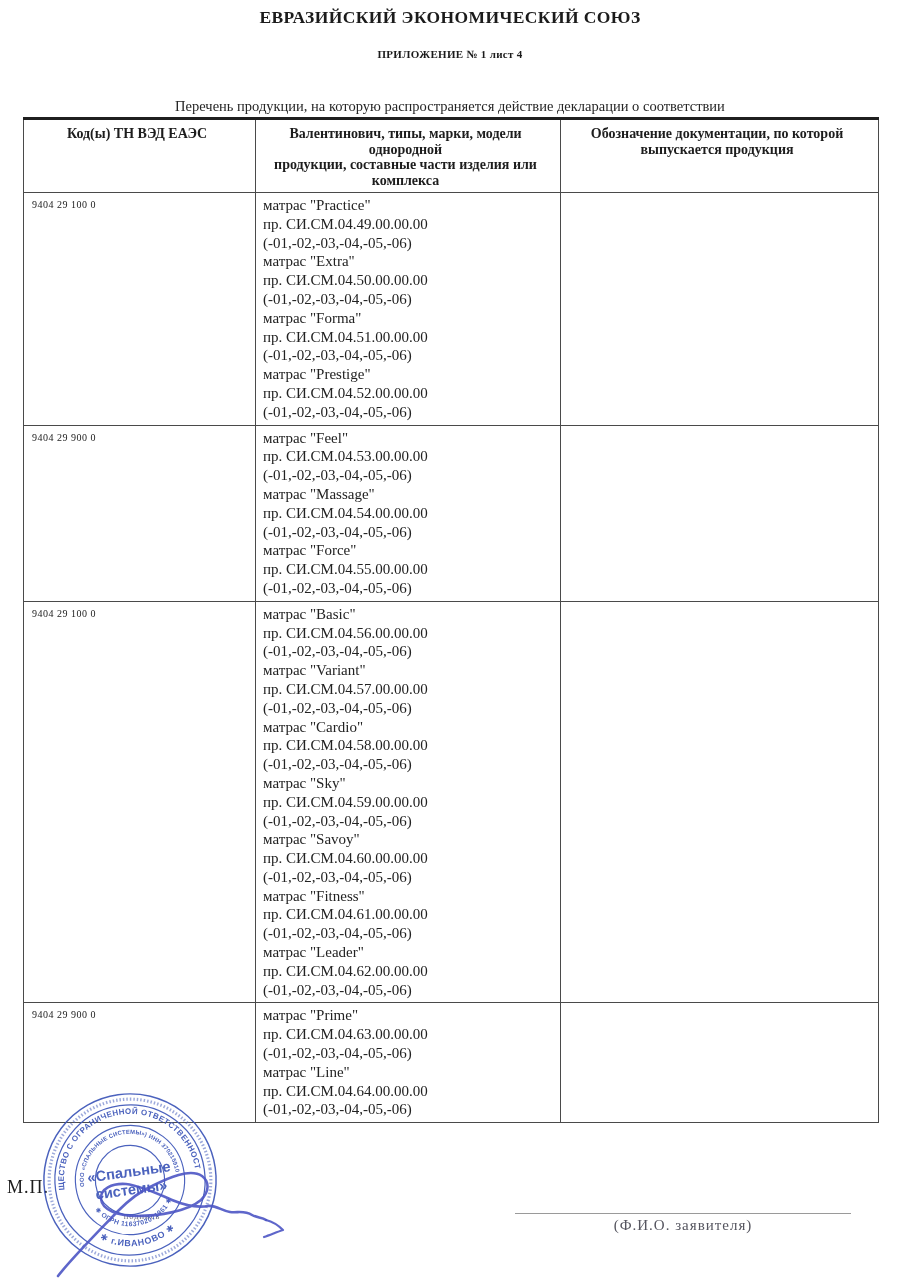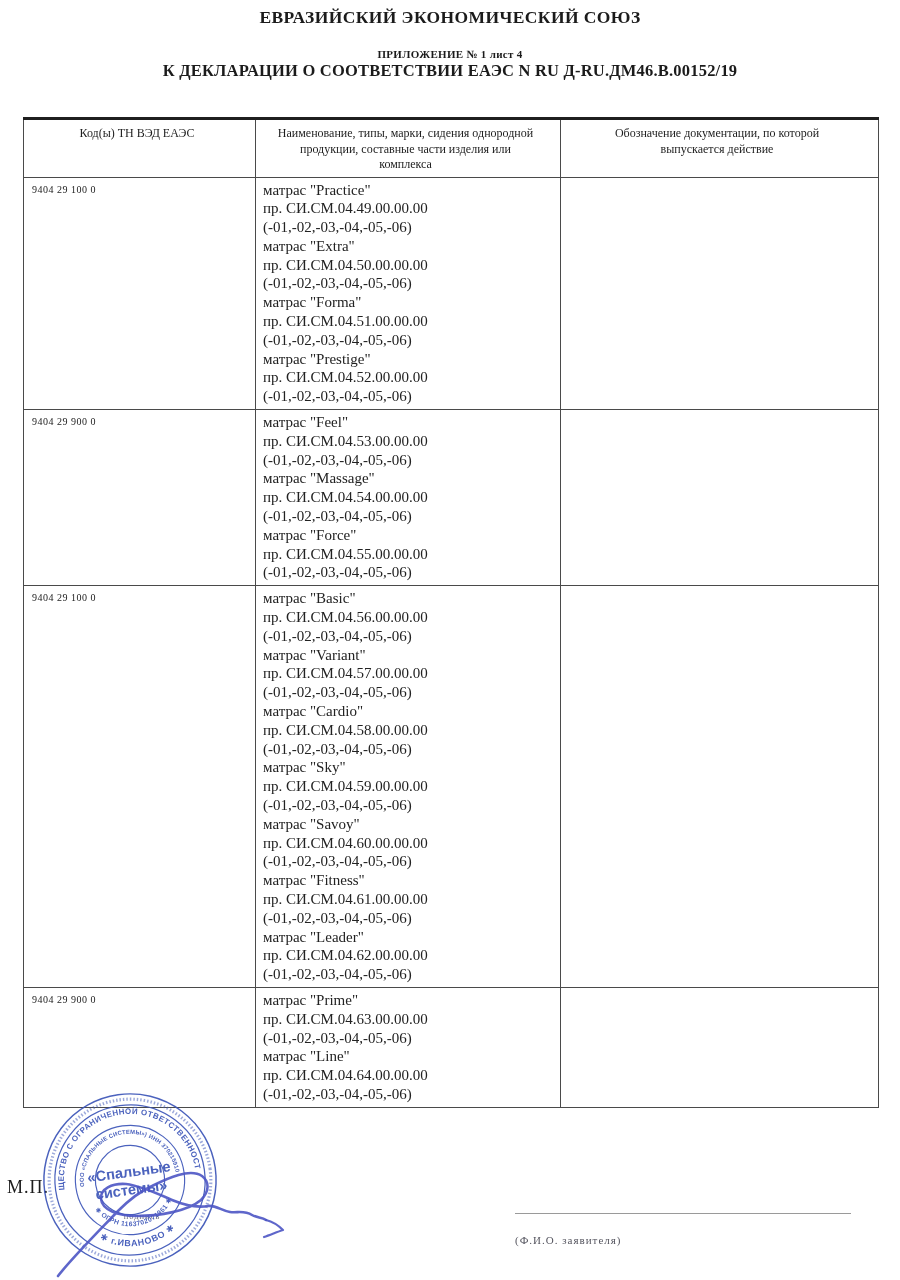--- a/index.html
+++ b/index.html
@@ -29,22 +29,22 @@
     border-collapse:collapse;table-layout:fixed;
     border:1px solid var(--border);
     border-top:3px solid #1f1f1f;
   }
   table.doc td{
     border:1px solid var(--border);
     vertical-align:top;
     overflow:hidden;
   }
   thead td{
-    font-weight:normal;
-    font-size:12px;
+    font-weight:bold;
+    font-size:14px;
     line-height:15.5px;
     text-align:center;
     padding:6px 11px 4px 6px;
     white-space:pre-line;
     color:#1d1d1d;
     border-bottom-width:2px;
   }
   td.code-cell{
     font-size:10px;line-height:18.8px;
     padding:3px 4px 3px 8px;
@@ -60,52 +60,52 @@
     white-space:pre-line;
   }
   .pline{white-space:nowrap;}
 
   .mp-label{position:absolute;left:7px;top:1177px;font-size:18px;letter-spacing:1px;color:#1c1c1c;z-index:1;}
   .sig-caption{position:absolute;left:112px;top:1211px;width:60px;text-align:center;
     font-size:8.5px;color:#6d6d78;letter-spacing:1px;z-index:1;}
   .applicant{position:absolute;left:515px;top:1186px;width:336px;text-align:center;
     font-size:15.5px;color:#2a2a2a;z-index:1;}
   .applicant-line{position:absolute;left:515px;top:1213px;width:336px;border-top:1px solid #9a9a9a;z-index:1;}
-  .applicant-caption{position:absolute;left:515px;top:1217px;width:336px;text-align:left;
-    font-size:11px;color:#55555f;letter-spacing:1px;z-index:1;margin-top:17px;}
+  .applicant-caption{position:absolute;left:515px;top:1217px;width:336px;text-align:center;
+    font-size:15px;color:#55555f;letter-spacing:1px;z-index:1;}
 
   .stamp-svg{position:absolute;left:25px;top:1075px;width:210px;height:210px;z-index:2;opacity:.92;}
   .stamp-svg text{font-family:"Liberation Sans","DejaVu Sans",sans-serif;font-weight:bold;fill:var(--stamp-blue);}
   .stamp-ring{fill:none;stroke:var(--stamp-blue);}
   .signature-svg{position:absolute;left:30px;top:1120px;width:280px;height:165px;z-index:3;}
   .signature-svg path{fill:none;stroke:var(--sig-blue);stroke-linecap:round;stroke-linejoin:round;opacity:.9;}
 </style>
 </head>
 <body>
 
 <div class="page">
 
   <div class="title t1">ЕВРАЗИЙСКИЙ ЭКОНОМИЧЕСКИЙ СОЮЗ</div>
   <div class="title t2">ПРИЛОЖЕНИЕ № 1 лист 4</div>
-  <div class="title t3">К ДЕКЛАРАЦИИ О СООТВЕТСТВИИ ЕАЭС N RU Д-RU.ДМ46.В.00152/19</div>
+  <div class="subtitle">Перечень продукции, на которую распространяется действие декларации о соответствии</div>
 
   <table class="doc">
     <colgroup>
       <col style="width:232px">
       <col style="width:305px">
       <col style="width:318px">
     </colgroup>
     <thead>
       <tr>
         <td>Код(ы) ТН ВЭД ЕАЭС</td>
-        <td>Наименование, типы, марки, сидения однородной
+        <td>Валентинович, типы, марки, модели однородной
 продукции, составные части изделия или
 комплекса</td>
         <td>Обозначение документации, по которой
-выпускается действие</td>
+выпускается продукция</td>
       </tr>
     </thead>
     <tbody>
         <tr>
           <td class="code-cell">9404 29 100 0</td>
           <td class="prod-cell">
             <div class="pline">матрас "Practice"</div>
             <div class="pline">пр. СИ.СМ.04.49.00.00.00</div>
             <div class="pline">(-01,-02,-03,-04,-05,-06)</div>
             <div class="pline">матрас "Extra"</div>

